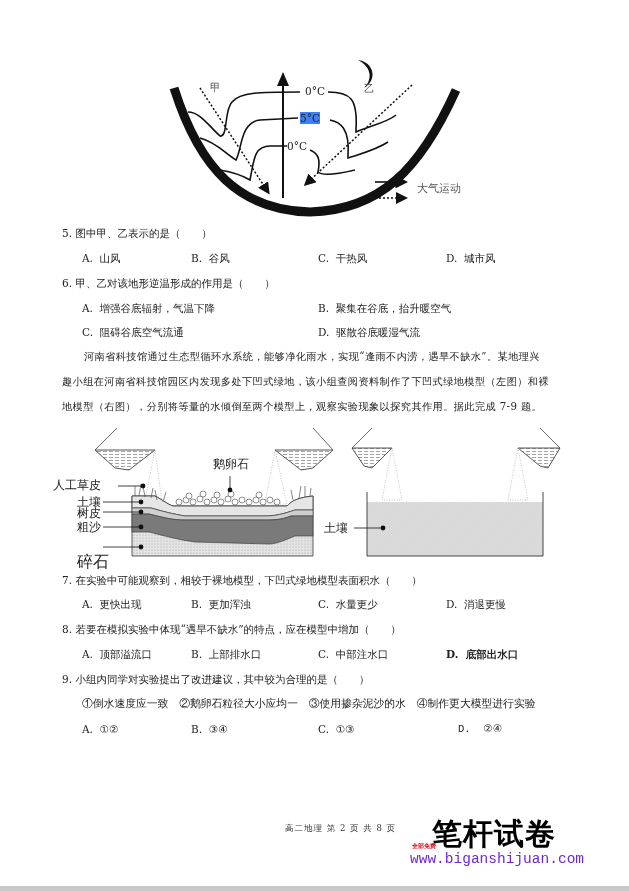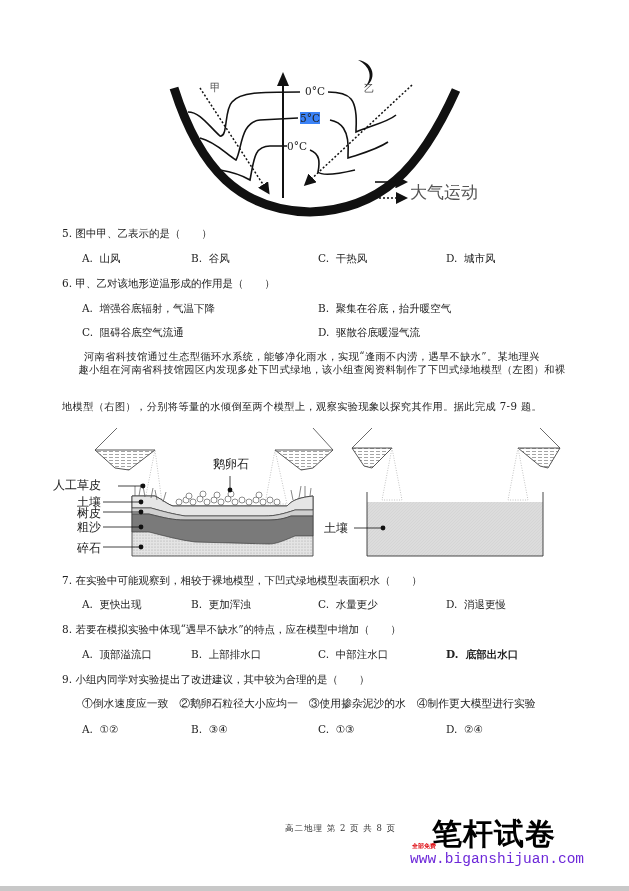--- a/index.html
+++ b/index.html
@@ -51,21 +51,21 @@
     <line x1="252" y1="35" x2="146" y2="134" stroke="#111" stroke-width="1.5" stroke-dasharray="2,2" marker-end="url(#ah)"></line>
 
     <line x1="215" y1="132" x2="245" y2="132" stroke="#111" stroke-width="1.6" marker-end="url(#ah)"></line>
     <line x1="215" y1="148" x2="245" y2="148" stroke="#111" stroke-width="1.5" stroke-dasharray="2,2" marker-end="url(#ah)"></line>
   </svg>
   <span class="fig-label" style="left:50px;top:31px;color:#555;">甲</span>
   <span class="fig-label" style="left:204px;top:32px;color:#555;">乙</span>
   <span class="fig-label" style="left:145px;top:35px;background:#fff;">0°C</span>
   <span class="fig-label" style="left:140px;top:62px;background:#3b82f6;">5°C</span>
   <span class="fig-label" style="left:127px;top:90px;background:#fff;">0°C</span>
-  <span class="fig-label" style="left:250px;top:131px;color:#555;font-size:17px;font-family:Liberation Mono, monospace;">大气运动</span>
+  <span class="fig-label" style="left:257px;top:131px;color:#555;font-size:11px;font-family:Liberation Mono, monospace;">大气运动</span>
 </div>
 
 <div class="q" style="left:62px;top:226px;">
   <span>5.</span>
   <span>图中甲、乙表示的是（　　）</span>
 </div>
 <div class="opt" style="left:82px;top:251px;"><span>A.</span>&nbsp;&nbsp;<span>山风</span></div>
 <div class="opt" style="left:191px;top:251px;"><span>B.</span>&nbsp;&nbsp;<span>谷风</span></div>
 <div class="opt" style="left:318px;top:251px;"><span>C.</span>&nbsp;&nbsp;<span>干热风</span></div>
 <div class="opt" style="left:446px;top:251px;"><span>D.</span>&nbsp;&nbsp;<span>城市风</span></div>
@@ -73,21 +73,21 @@
 <div class="q" style="left:62px;top:276px;text-align:right;">
   <span>6.</span>
   <span>甲、乙对该地形逆温形成的作用是（　　）</span>
 </div>
 <div class="opt" style="left:82px;top:301px;"><span>A.</span>&nbsp;&nbsp;<span>增强谷底辐射，气温下降</span></div>
 <div class="opt" style="left:318px;top:301px;"><span>B.</span>&nbsp;&nbsp;<span>聚集在谷底，抬升暖空气</span></div>
 <div class="opt" style="left:82px;top:325px;"><span>C.</span>&nbsp;&nbsp;<span>阻碍谷底空气流通</span></div>
 <div class="opt" style="left:318px;top:325px;"><span>D.</span>&nbsp;&nbsp;<span>驱散谷底暖湿气流</span></div>
 
 <div class="para" style="left:84px;top:350px;">河南省科技馆通过生态型循环水系统，能够净化雨水，实现“逢雨不内涝，遇旱不缺水”。某地理兴</div>
-<div class="para" style="top:363px;text-align:center;">趣小组在河南省科技馆园区内发现多处下凹式绿地，该小组查阅资料制作了下凹式绿地模型（左图）和裸</div>
+<div class="para" style="top:375px;">趣小组在河南省科技馆园区内发现多处下凹式绿地，该小组查阅资料制作了下凹式绿地模型（左图）和裸</div>
 <div class="para" style="top:400px;">地模型（右图），分别将等量的水倾倒至两个模型上，观察实验现象以探究其作用。据此完成 7-9 题。</div>
 
 <div class="abs" style="left:55px;top:420px;width:290px;height:140px;">
   <svg width="290" height="140" viewBox="0 0 290 140">
     <defs>
       <pattern id="dots" width="3" height="3" patternUnits="userSpaceOnUse">
         <rect width="3" height="3" fill="#e4e4e4"></rect>
           <circle cx="1" cy="1" r="0.5" fill="#999"></circle>
       </pattern>
       <pattern id="dash" width="6" height="3" patternUnits="userSpaceOnUse">
@@ -158,21 +158,21 @@
     <line x1="48" y1="107" x2="85" y2="107" stroke="#111" stroke-width="0.8"></line>
       <circle cx="86" cy="107" r="2.4" fill="#111"></circle>
     <line x1="48" y1="127" x2="85" y2="127" stroke="#111" stroke-width="0.8"></line>
       <circle cx="86" cy="127" r="2.4" fill="#111"></circle>
   </svg>
   <span class="fig-label" style="left:158px;top:36px;font-size:12px;">鹅卵石</span>
   <span class="fig-label" style="left:-2px;top:57px;font-size:12px;">人工草皮</span>
   <span class="fig-label" style="left:22px;top:74px;font-size:12px;">土壤</span>
   <span class="fig-label" style="left:22px;top:85px;font-size:12px;">树皮</span>
   <span class="fig-label" style="left:22px;top:99px;font-size:12px;font-family:Liberation Serif, serif;">粗沙</span>
-  <span class="fig-label" style="left:22px;top:120px;font-size:12px;">碎石</span>
+  <span class="fig-label" style="left:22px;top:132px;font-size:16px;">碎石</span>
 </div>
 
 <div class="abs" style="left:340px;top:420px;width:240px;height:140px;">
   <svg width="240" height="140" viewBox="0 0 240 140">
     <defs>
       <pattern id="dash2" width="6" height="3" patternUnits="userSpaceOnUse">
         <line x1="0" y1="1.5" x2="4" y2="1.5" stroke="#666" stroke-width="0.6"></line>
       </pattern>
       <pattern id="hatch" width="3" height="3" patternUnits="userSpaceOnUse">
         <rect width="3" height="3" fill="#dcdcdc"></rect>
@@ -215,19 +215,19 @@
 <div class="opt" style="left:446px;top:647px;font-weight:bold;"><span>D.</span>&nbsp;&nbsp;<span>底部出水口</span></div>
 
 <div class="q" style="left:62px;top:672px;">
   <span>9.</span>
   <span>小组内同学对实验提出了改进建议，其中较为合理的是（　　）</span>
 </div>
 <div class="opt" style="left:82px;top:697px;font-size:10.8px;">①倒水速度应一致　②鹅卵石粒径大小应均一　③使用掺杂泥沙的水　④制作更大模型进行实验</div>
 <div class="opt" style="left:82px;top:722px;"><span>A.</span>&nbsp;&nbsp;<span>①②</span></div>
 <div class="opt" style="left:191px;top:722px;"><span>B.</span>&nbsp;&nbsp;<span>③④</span></div>
 <div class="opt" style="left:318px;top:722px;"><span>C.</span>&nbsp;&nbsp;<span>①③</span></div>
-<div class="opt" style="left:446px;top:722px;"><span>D.</span>&nbsp;&nbsp;<span>②④</span></div>
+<div class="opt" style="left:458px;top:722px;font-family:Liberation Mono, monospace;"><span>D.</span>&nbsp;&nbsp;<span>②④</span></div>
 
 <div class="footer-text">高二地理 第 2 页 共 8 页</div>
 <div class="brand">笔杆试卷</div>
 <div class="brand-sub">全部免费</div>
 <div class="brand-url">www.biganshijuan.com</div>
 <div class="bottom-bar"></div>
 
 </body></html>

